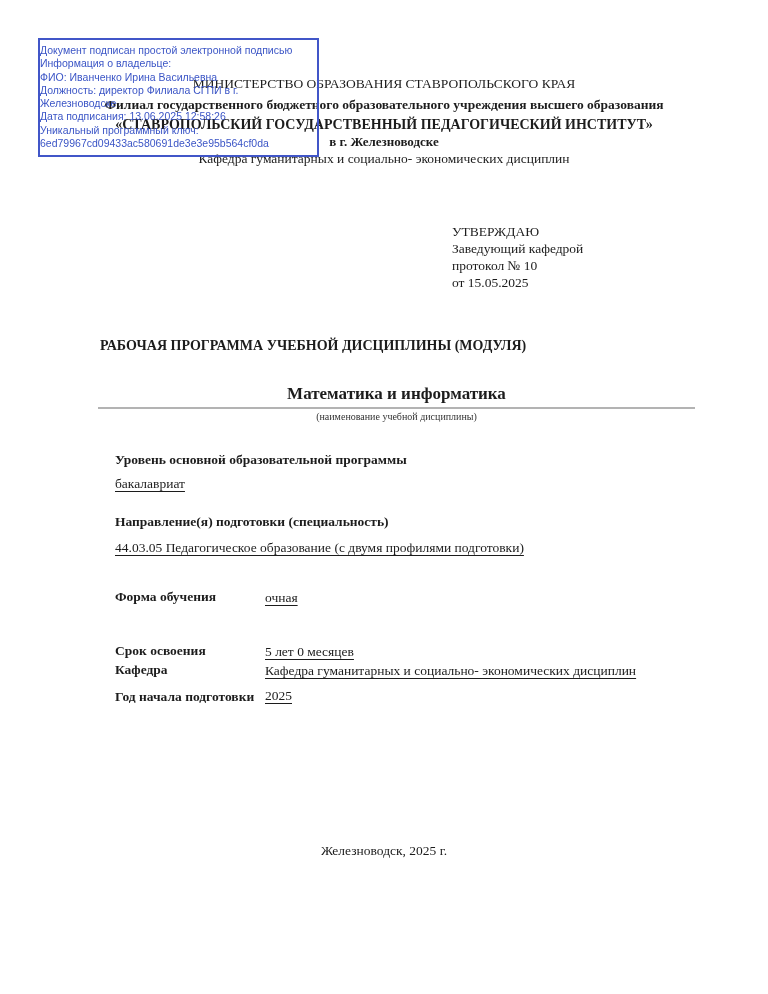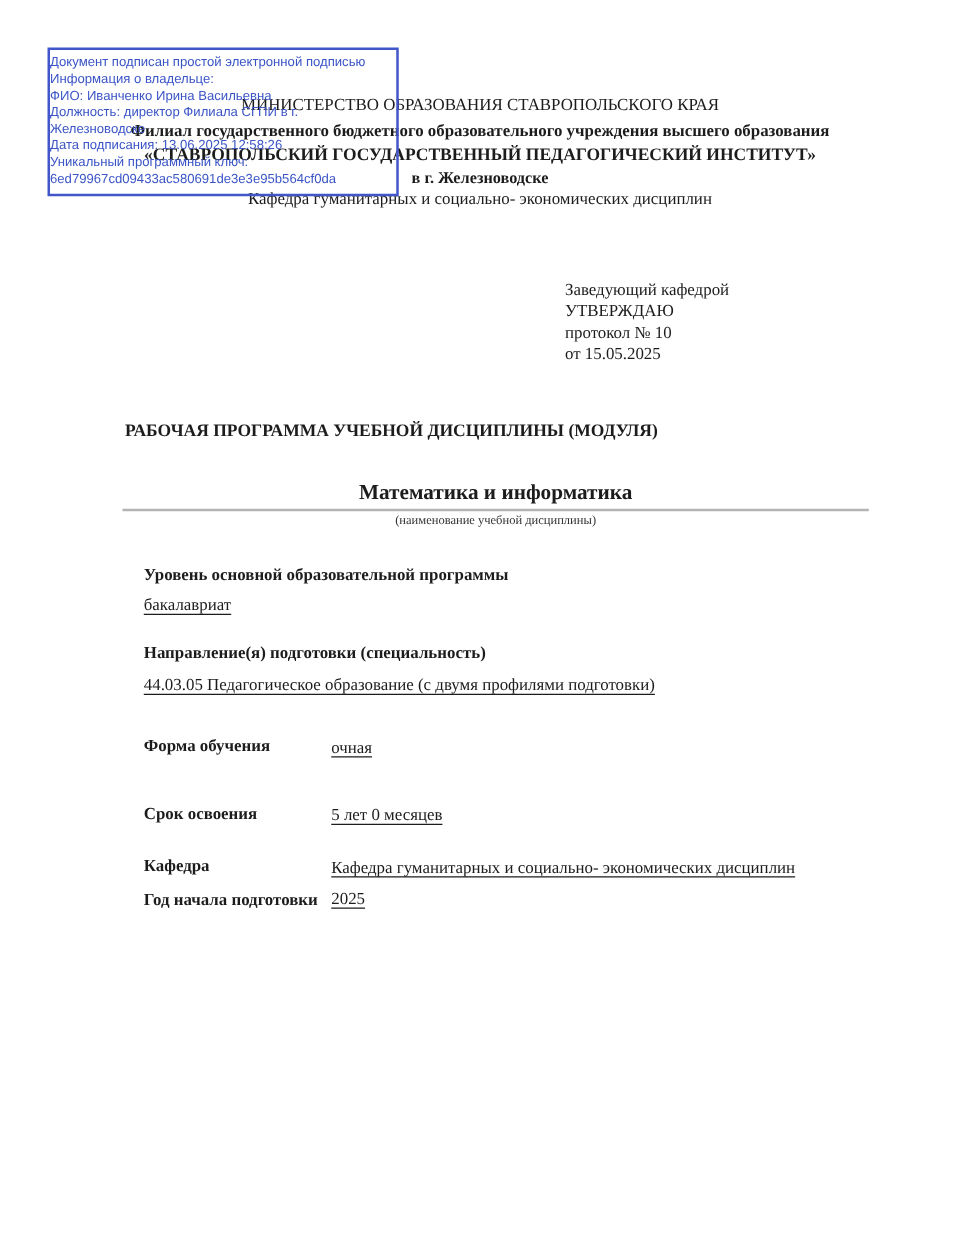--- a/index.html
+++ b/index.html
@@ -115,21 +115,21 @@
     width: 556px;
     font-size: 13.5px;
     line-height: 17px;
     z-index: 1;
   }
   .field-row { display: flex; align-items: flex-start; }
   .field-row.bottom-align { align-items: flex-end; }
   .field-label { width: 150px; flex: 0 0 150px; font-weight: bold; }
   .field-value { flex: 1; line-height: 19px; }
   .row-1 { margin-bottom: 35px; }
-  .row-2 { margin-bottom: 23px; }
+  .row-2 { }
   .row-3 { margin-bottom: 6px; }
   .row-4 .field-label { line-height: 16px; }
 
   
   .footer {
     position: absolute;
     left: 0; top: 843px;
     width: 100%;
     text-align: center;
     font-size: 13.5px;
@@ -153,22 +153,22 @@
 
   <div class="header">
     <div class="ministry">МИНИСТЕРСТВО ОБРАЗОВАНИЯ СТАВРОПОЛЬСКОГО КРАЯ</div>
     <div class="branch">Филиал государственного бюджетного образовательного учреждения высшего образования</div>
     <div class="institute">«СТАВРОПОЛЬСКИЙ ГОСУДАРСТВЕННЫЙ ПЕДАГОГИЧЕСКИЙ ИНСТИТУТ»</div>
     <div class="city">в г. Железноводске</div>
     <div class="department">Кафедра гуманитарных и социально- экономических дисциплин</div>
   </div>
 
   <div class="approval">
+    <div>УТВЕРЖДАЮ</div>
     <div>Заведующий кафедрой</div>
-    <div>УТВЕРЖДАЮ</div>
     <div class="protocol-block">
       <div>протокол № 10</div>
       <div>от 15.05.2025</div>
     </div>
   </div>
 
   <div class="program-title">РАБОЧАЯ ПРОГРАММА УЧЕБНОЙ ДИСЦИПЛИНЫ (МОДУЛЯ)</div>
 
   <div class="discipline-block">
     <div class="discipline-title">Математика и информатика</div>
@@ -194,14 +194,15 @@
     <div class="field-row row-3">
       <div class="field-label">Кафедра</div>
       <div class="field-value u-val">Кафедра гуманитарных и социально- экономических дисциплин</div>
     </div>
     <div class="field-row row-4 bottom-align">
       <div class="field-label">Год начала подготовки</div>
       <div class="field-value u-val">2025</div>
     </div>
   </div>
 
+  <div class="footer">Железноводск, 2025 г.</div>
 
 </div>
 
 </body></html>

